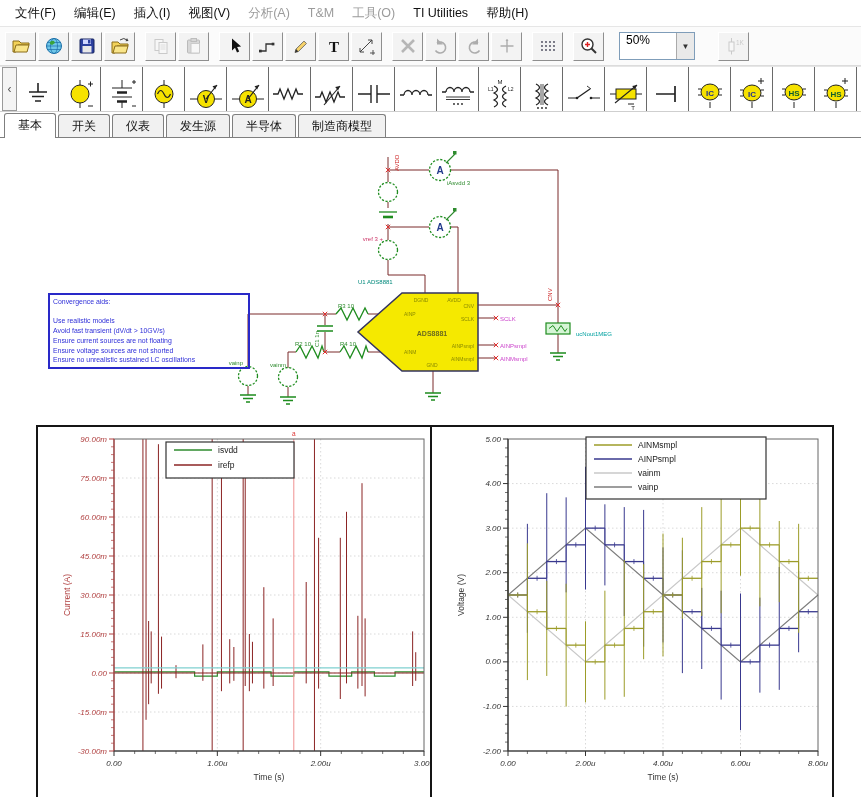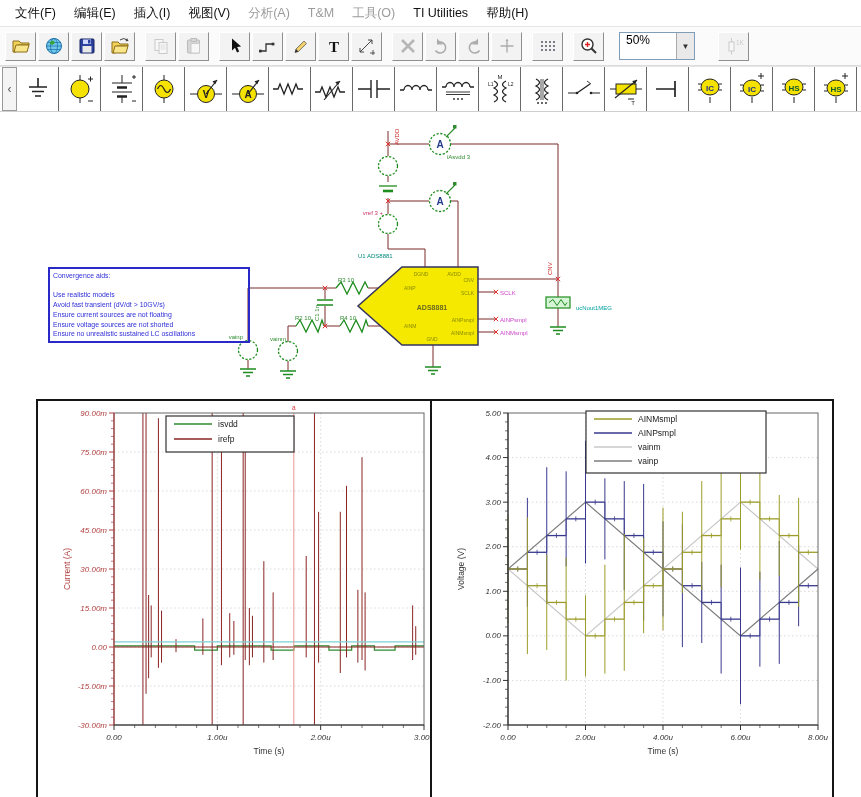--- a/index.html
+++ b/index.html
@@ -9,21 +9,21 @@
   .mi.disabled{color:#9b9b9b}
   .toolbar{height:38px;display:flex;align-items:center;background:#fbfbfb;border-bottom:1px solid #dcdcdc;padding-left:4px}
   .tbtn{width:31px;height:29px;margin:0 1px;background:#f3f3f3;border:1px solid;border-color:#fff #8f8f8f #8f8f8f #fff;display:flex;align-items:center;justify-content:center;box-sizing:border-box}
   .tbtn.disabled svg{opacity:.38;filter:grayscale(1)}
   .tsep{width:8px}
   .zoomsel{width:76px;height:28px;border:1px solid #7f9db9;background:#fff;display:flex;align-items:flex-start;font-size:12px;margin:0 14px;box-sizing:border-box}
   .zoomsel span{flex:1;padding-left:6px}
   .zoomsel .arr{width:17px;height:100%;background:#e9e9e9;border-left:1px solid #aaa;display:flex;align-items:center;justify-content:center;font-size:8px;color:#333}
   .compbar{height:44px;display:flex;align-items:stretch;background:#fff;border-top:1px solid #e6e6e6;border-bottom:1px solid #cfcfcf;padding-left:2px}
   .cchev{width:13px;display:flex;align-items:center;justify-content:center;font-size:12px;color:#555;border:1px solid #9a9a9a;background:#f4f4f4}
-  .cbtn{width:41px;border-right:1px solid #6a6a6a;display:flex;align-items:center;justify-content:center;background:#fff}
+  .cbtn{width:41px;border-right:1px solid #6a6a6a;display:flex;align-items:flex-end;justify-content:center;background:#fff}
   .cbtn:first-of-type{border-left:1px solid #6a6a6a}
   .tabsrow{height:25px;display:flex;align-items:flex-end;padding-left:4px;border-bottom:1px solid #7f7f7f;background:#fff}
   .tab{font-size:12px;color:#111;padding:3px 13px 2px;border:1px solid #7f7f7f;border-bottom:none;border-radius:3px 3px 0 0;background:#f1f1f1;margin-right:2px;white-space:nowrap}
   .tab.active{background:#fff;margin-bottom:-1px;padding-bottom:4px}
   .schem{position:relative;height:285px;background:#fff}
   .schem svg{position:absolute;left:0;top:0}
   .annot{position:absolute;left:48px;top:155px;width:192px;border:2px solid #2929c8;color:#2e2ed8;font-size:6.9px;line-height:9.7px;padding:2px 3px;z-index:2}
   .plots{position:relative;height:379px;background:#fff}
   .panel{position:absolute;top:2px;width:404px;height:456px;border:2px solid #151515;background:#fff;box-sizing:border-box}
   #plot-left{left:36px}
@@ -334,20 +334,28 @@
       </div>
       <div class="cbtn">
         <svg width="40" height="34" viewBox="0 0 40 34">
           <path d="M20,25 V31" stroke="#222" fill="none"></path>
           <ellipse cx="20" cy="16" rx="9" ry="8" fill="#f6e200" stroke="#222"></ellipse>
           <text x="20" y="19.5" font-size="8" font-weight="bold" text-anchor="middle" fill="#0e5c2e">HS</text>
           <path d="M26,4 h6 M29,1 v6" stroke="#222" fill="none"></path>
           <path d="M8,13 h3 M8,19 h3 M29,13 h3 M29,19 h3" stroke="#222" fill="none"></path>
         </svg>
       </div>
+    </div>
+  <div class="tabsrow" id="tabsrow">
+      <div class="tab active">基本</div>
+      <div class="tab">开关</div>
+      <div class="tab">仪表</div>
+      <div class="tab">发生源</div>
+      <div class="tab">半导体</div>
+      <div class="tab">制造商模型</div>
     </div>
 
   <div class="schem">
     <svg id="schem-svg" width="861" height="285" viewBox="0 133 861 285">
       <g stroke="#7a2a2a" stroke-width="1" fill="none">
         <path d="M388,152 V177 M388,197 V203 M388,219 V235 M388,255 V270 M388,270 H425 V288"></path>
         <path d="M388,165 H429 M451,165 H558 V300 H478"></path>
         <path d="M388,222 H429 M451,222 H458 V288"></path>
         <path d="M478,313 H496 M478,340 H496 M478,353 H496"></path>
         <path d="M558,300 V318 M558,329 V348"></path>

